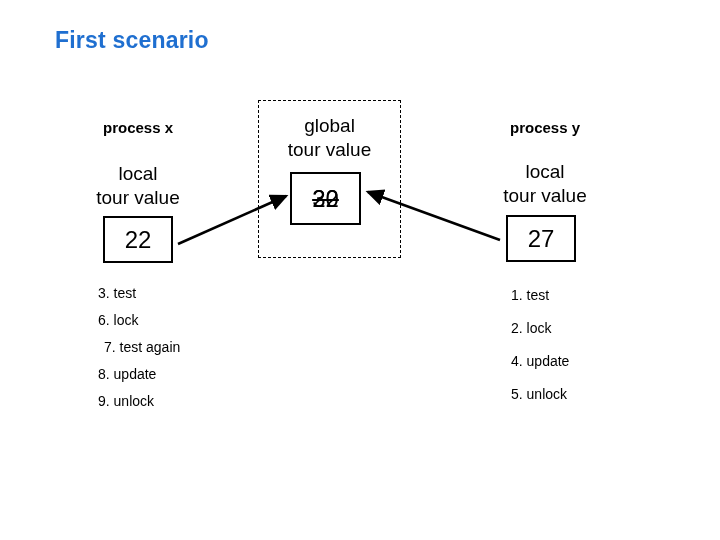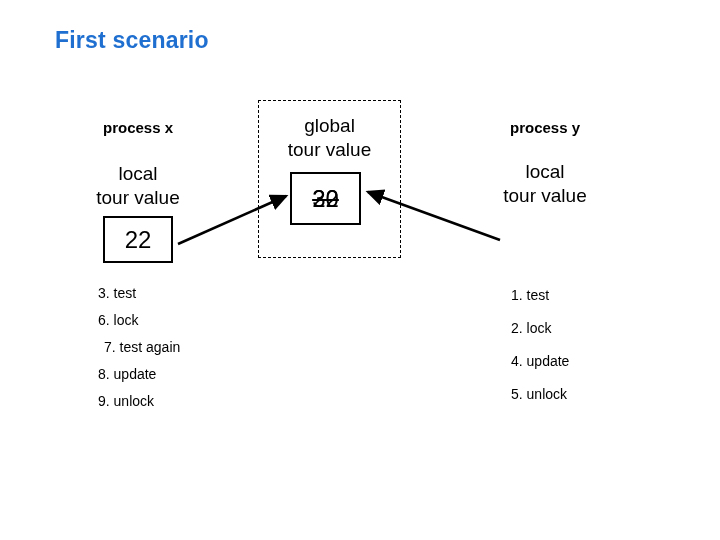--- a/index.html
+++ b/index.html
@@ -193,20 +193,23 @@
     <li>9. unlock</li>
   </ul>
 
   <div class="proc-title" style="left:455px; top:119px; width:180px;">process y</div>
 
   <div class="caption" style="left:455px; top:160px; width:180px;">
     <span>local</span><br>
     <span>tour value</span>
   </div>
 
+  <div class="value-box" id="local-box-y">
+    <span>27</span>
+  </div>
 
   <ul class="step-list" id="steps-y">
     <li>1. test</li>
     <li>2. lock</li>
     <li>4. update</li>
     <li>5. unlock</li>
   </ul>
 
   <svg id="connectors" viewBox="0 0 720 540" xmlns="http://www.w3.org/2000/svg">
     <defs>

